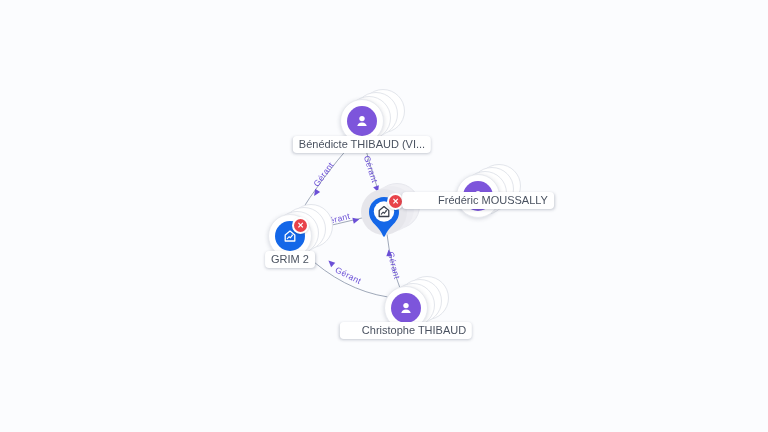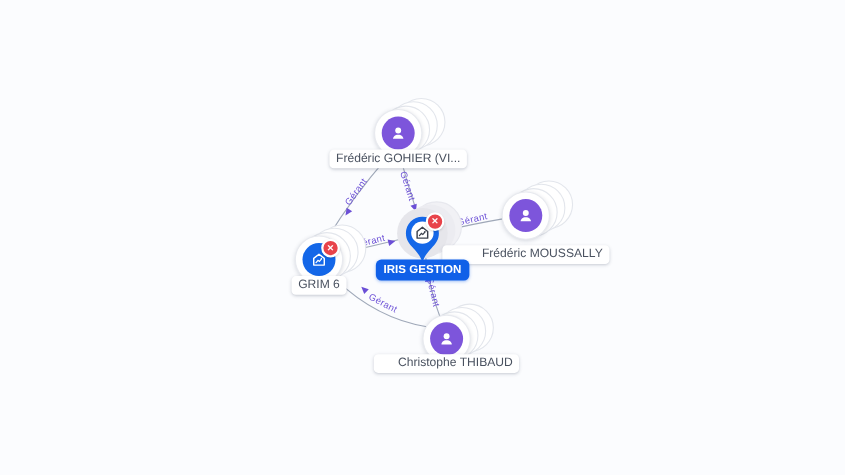--- a/index.html
+++ b/index.html
@@ -104,68 +104,67 @@
     <span class="ring r2"></span>
     <span class="ring r1"></span>
     <span class="disc-main"></span>
     <span class="avatar purple">
       <svg width="16" height="16" viewBox="0 0 16 16">
         <circle cx="8" cy="5.6" r="2.7" fill="#fff"></circle>
         <path d="M8 9.4 c-3 0 -4.7 2 -4.7 3.7 h9.4 c0 -1.7 -1.7 -3.7 -4.7 -3.7 z" fill="#fff"></path>
       </svg>
     </span>
   </div>
-  <div class="pill" style="left:362px;top:136px;">Frédéric GOHIER (VI...</div>
+  <div class="pill" style="left:362px;top:136px;">Bénédicte THIBAUD (VI...</div>
 
   <div class="node z-top" style="left:456px;top:174px;">
     <span class="ring r3"></span>
     <span class="ring r2"></span>
     <span class="ring r1"></span>
     <span class="disc-main"></span>
     <span class="avatar purple">
       <svg width="16" height="16" viewBox="0 0 16 16">
         <circle cx="8" cy="5.6" r="2.7" fill="#fff"></circle>
         <path d="M8 9.4 c-3 0 -4.7 2 -4.7 3.7 h9.4 c0 -1.7 -1.7 -3.7 -4.7 -3.7 z" fill="#fff"></path>
       </svg>
     </span>
   </div>
-  <div class="pill" style="left:478px;top:223px;padding-left:36px;">Frédéric MOUSSALLY</div>
+  <div class="pill" style="left:478px;top:192px;padding-left:36px;">Frédéric MOUSSALLY</div>
 
   <div class="node z-top" style="left:268px;top:214px;">
     <span class="ring r3"></span>
     <span class="ring r2"></span>
     <span class="ring r1"></span>
     <span class="disc-main"></span>
     <span class="avatar blue">
       <svg width="16" height="16" viewBox="0 0 16 16">
         <path d="M3.2 13 V6.9 L8 3.1 l4.8 3.8 V13 z" fill="none" stroke="#fff" stroke-width="1.3" stroke-linejoin="round"></path>
         <path d="M5.3 10.7 l1.8 -2 1.3 1 1.9 -2.3" fill="none" stroke="#fff" stroke-width="1.1" stroke-linecap="round"></path>
         <path d="M10.9 6.4 l-1.7 .3 1.3 1.2 z" fill="#fff"></path>
       </svg>
     </span>
     <span class="badge" style="left:24px;top:3px;">✕</span>
   </div>
-  <div class="pill" style="left:290px;top:251px;">GRIM 6</div>
+  <div class="pill" style="left:290px;top:251px;">GRIM 2</div>
 
   <div class="center-node z-top">
     <span class="gdisc gd3"></span>
     <span class="gdisc gd2"></span>
     <span class="gdisc gd1"></span>
     <svg class="pin-svg" width="44" height="46" viewBox="0 0 44 46">
       <path d="M22 2 C13.7 2 7 8.7 7 17 C7 23 10 26.6 13.8 30.6 C16.5 33.4 19.5 36.8 21 41 C21.3 41.9 22.7 41.9 23 41 C24.5 36.8 27.5 33.4 30.2 30.6 C34 26.6 37 23 37 17 C37 8.7 30.3 2 22 2 Z" fill="#1467e8"></path>
       <circle cx="22" cy="16.5" r="10.2" fill="#fff"></circle>
       <g transform="translate(14,8.5)">
         <path d="M3.2 13 V6.9 L8 3.1 l4.8 3.8 V13 z" fill="none" stroke="#3a404c" stroke-width="1.3" stroke-linejoin="round"></path>
         <path d="M5.3 10.7 l1.8 -2 1.3 1 1.9 -2.3" fill="none" stroke="#3a404c" stroke-width="1.1" stroke-linecap="round"></path>
         <path d="M10.9 6.4 l-1.7 .3 1.3 1.2 z" fill="#3a404c"></path>
       </g>
     </svg>
     <span class="badge" style="left:32px;top:8px;">✕</span>
   </div>
-  <div class="pill pill-blue" style="left:384px;top:236px;">IRIS GESTION</div>
 
   <div class="node z-top" style="left:384px;top:286px;">
     <span class="ring r3"></span>
     <span class="ring r2"></span>
     <span class="ring r1"></span>
     <span class="disc-main"></span>
     <span class="avatar purple">
       <svg width="16" height="16" viewBox="0 0 16 16">
         <circle cx="8" cy="5.6" r="2.7" fill="#fff"></circle>
         <path d="M8 9.4 c-3 0 -4.7 2 -4.7 3.7 h9.4 c0 -1.7 -1.7 -3.7 -4.7 -3.7 z" fill="#fff"></path>

